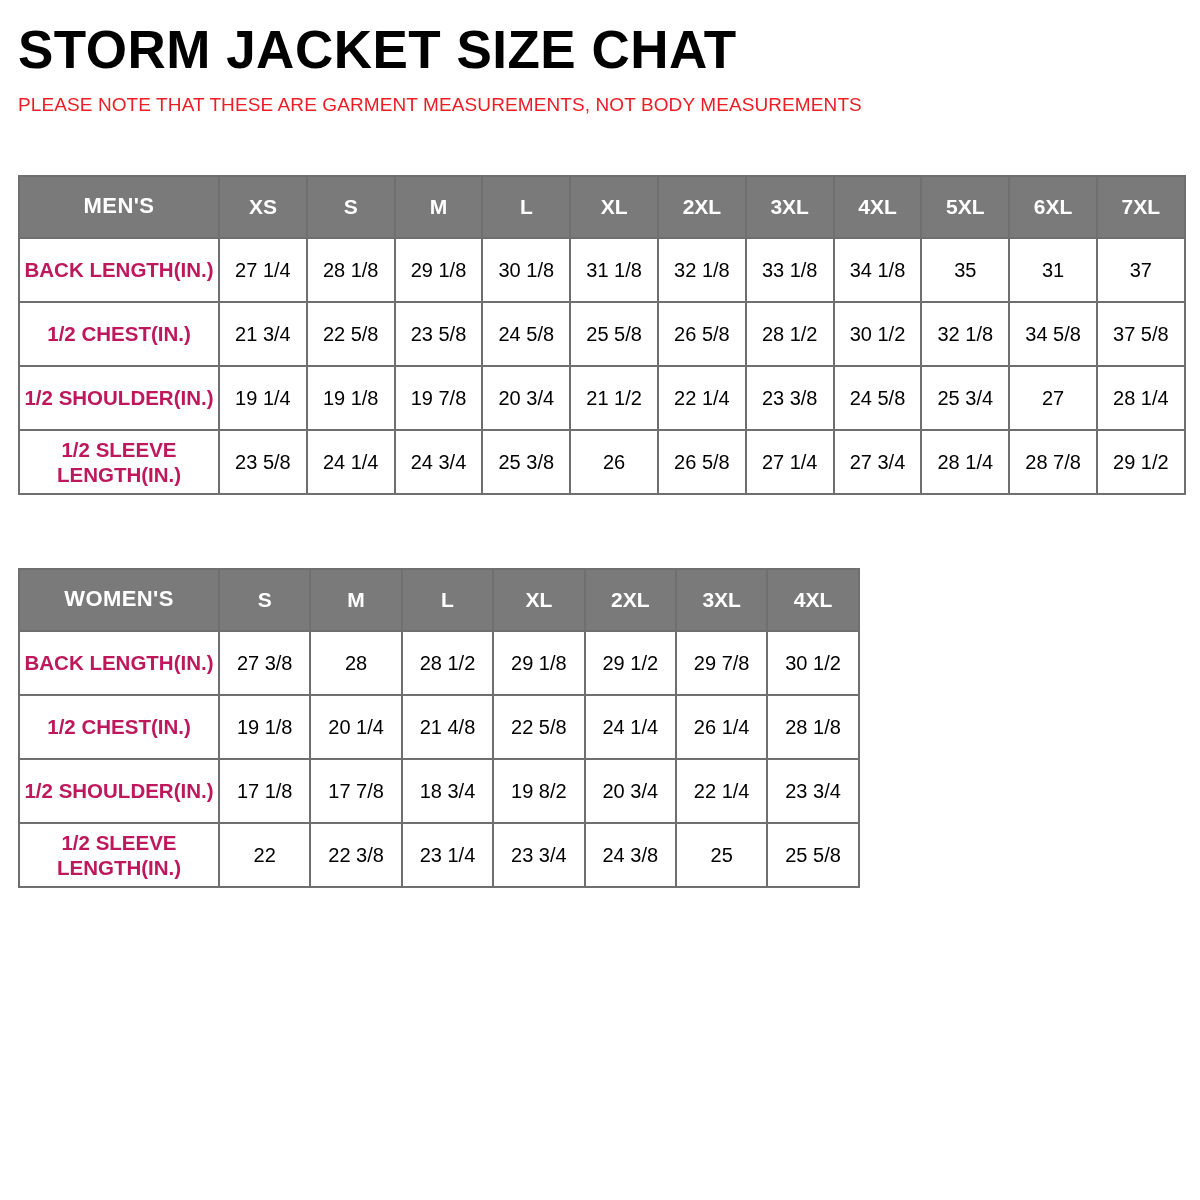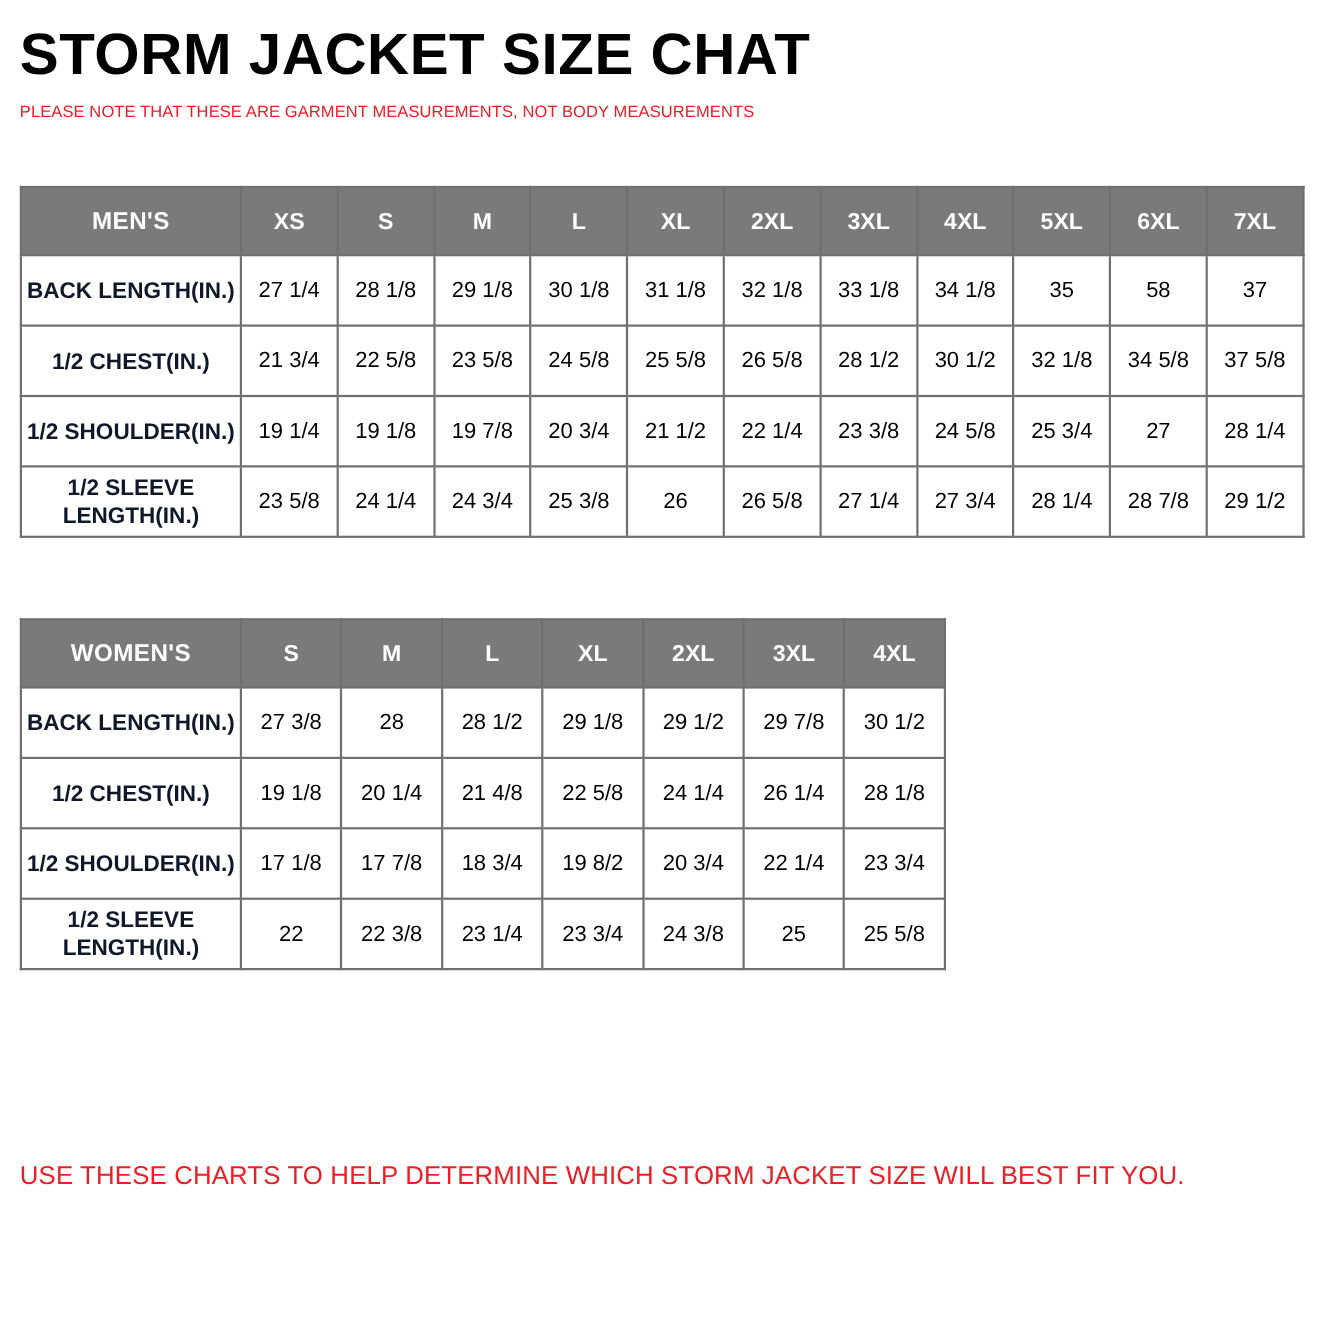--- a/index.html
+++ b/index.html
@@ -26,21 +26,21 @@
     font-size: 53px;
     font-weight: bold;
     letter-spacing: 0.5px;
     line-height: 1.05;
     margin: 0 0 14px 0;
     color: #000;
     white-space: nowrap;
   }
   .note {
     color: #ee1c25;
-    font-size: 15px;
+    font-size: 19px;
     line-height: 1.32;
     margin: 0 0 0 0;
     max-width: 960px;
     letter-spacing: 0.1px;
   }
   .table-wrap {
     margin-top: 58px;
   }
   table {
     border-collapse: collapse;
@@ -65,21 +65,21 @@
     height: 52px;
   }
   thead th.corner {
     font-size: 22px;
     letter-spacing: 0.4px;
   }
   tbody th.rowlabel {
     font-weight: bold;
     font-size: 20.5px;
     background: #ffffff;
-    color: #0f172a;
+    color: #be185d;
     text-align: center;
     padding: 6px 2px;
   }
   tbody td {
     height: 54px;
   }
   
   #mens-table { width: 1166px; }
   #mens-table col.label { width: 200px; }
   #mens-table col.size  { width: 87.8px; }
@@ -147,21 +147,21 @@
           <th class="rowlabel">BACK LENGTH(IN.)</th>
           <td>27 1/4</td>
           <td>28 1/8</td>
           <td>29 1/8</td>
           <td>30 1/8</td>
           <td>31 1/8</td>
           <td>32 1/8</td>
           <td>33 1/8</td>
           <td>34 1/8</td>
           <td>35</td>
-          <td>58</td>
+          <td>31</td>
           <td>37</td>
         </tr>
         <tr>
           <th class="rowlabel">1/2 CHEST(IN.)</th>
           <td>21 3/4</td>
           <td>22 5/8</td>
           <td>23 5/8</td>
           <td>24 5/8</td>
           <td>25 5/8</td>
           <td>26 5/8</td>
@@ -267,15 +267,14 @@
           <td>23 1/4</td>
           <td>23 3/4</td>
           <td>24 3/8</td>
           <td>25</td>
           <td>25 5/8</td>
         </tr>
       </tbody>
     </table>
   </div>
 
-  <div class="footer-note">USE THESE CHARTS TO HELP DETERMINE WHICH STORM JACKET  SIZE WILL BEST FIT YOU.</div>
 
 </div>
 
 </body></html>

